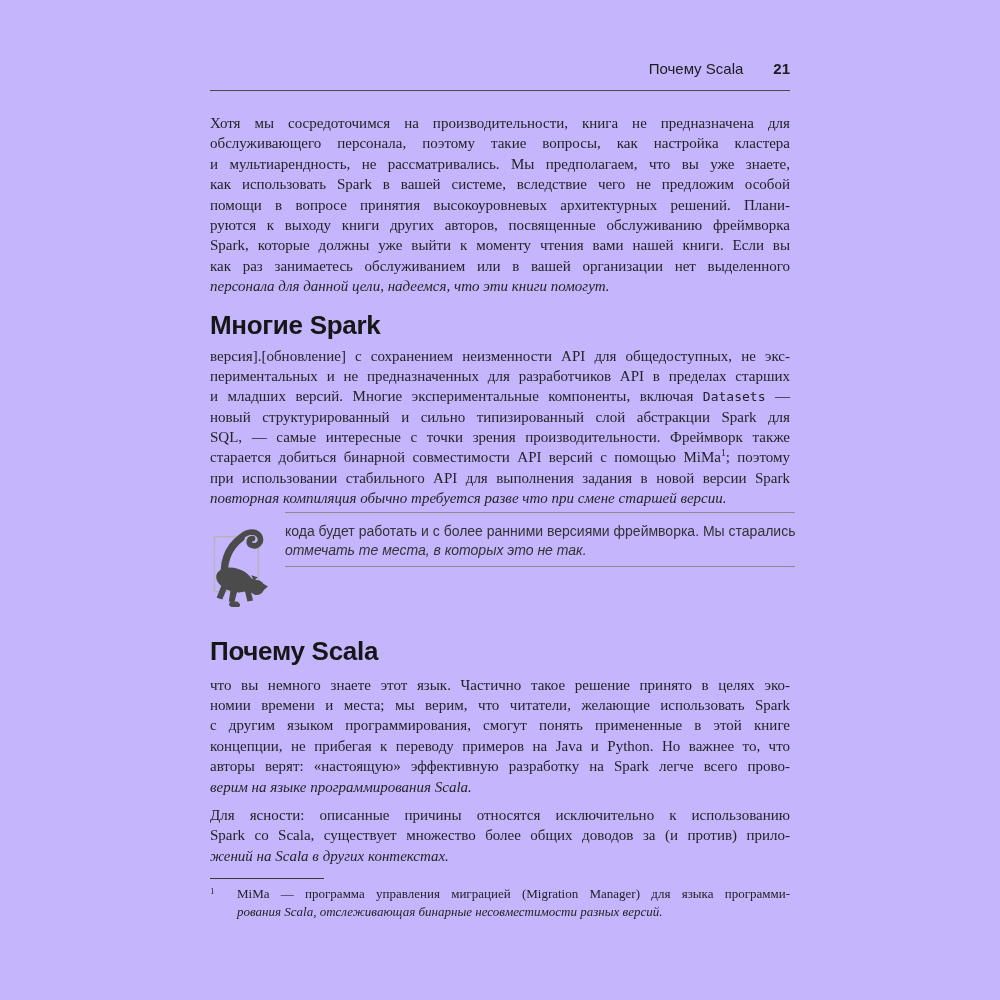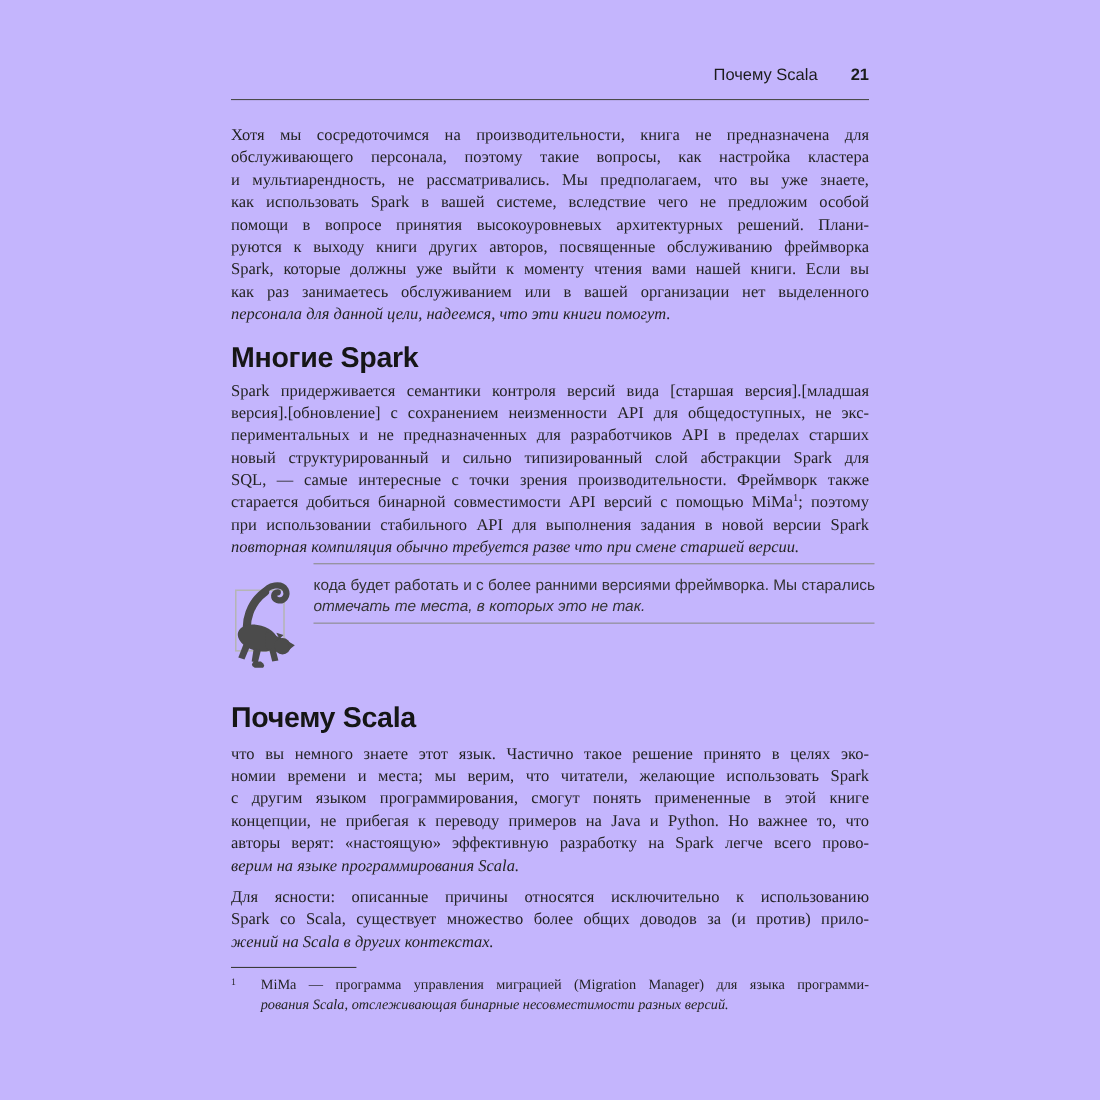--- a/index.html
+++ b/index.html
@@ -135,23 +135,23 @@
         <div class="tline">помощи в вопросе принятия высокоуровневых архитектурных решений. Плани-</div>
         <div class="tline">руются к выходу книги других авторов, посвященные обслуживанию фреймворка</div>
         <div class="tline">Spark, которые должны уже выйти к моменту чтения вами нашей книги. Если вы</div>
         <div class="tline">как раз занимаетесь обслуживанием или в вашей организации нет выделенного</div>
         <div class="tline tline-last">персонала для данной цели, надеемся, что эти книги помогут.</div>
       </div>
 
     <h2 class="sect">Многие Spark</h2>
 
     <div class="para" style="margin-top:0;">
-        <div class="tline">Spark придерживается семантики контроля версий вида [старшая версия].[младшая</div>
         <div class="tline">версия].[обновление] с сохранением неизменности API для общедоступных, не экс-</div>
         <div class="tline">периментальных и не предназначенных для разработчиков API в пределах старших</div>
+        <div class="tline"><span>и младших версий. Многие экспериментальные компоненты, включая </span><span class="mono">Datasets</span><span> —</span></div>
         <div class="tline">новый структурированный и сильно типизированный слой абстракции Spark для</div>
         <div class="tline">SQL, — самые интересные с точки зрения производительности. Фреймворк также</div>
         <div class="tline"><span>старается добиться бинарной совместимости API версий с помощью MiMa</span><sup>1</sup><span>; поэтому</span></div>
         <div class="tline">при использовании стабильного API для выполнения задания в новой версии Spark</div>
         <div class="tline tline-last">повторная компиляция обычно требуется разве что при смене старшей версии.</div>
       </div>
 
     <div class="note">
       <div class="note-icon">
         <svg viewBox="0 0 64 90" width="60" height="84" aria-hidden="true">

